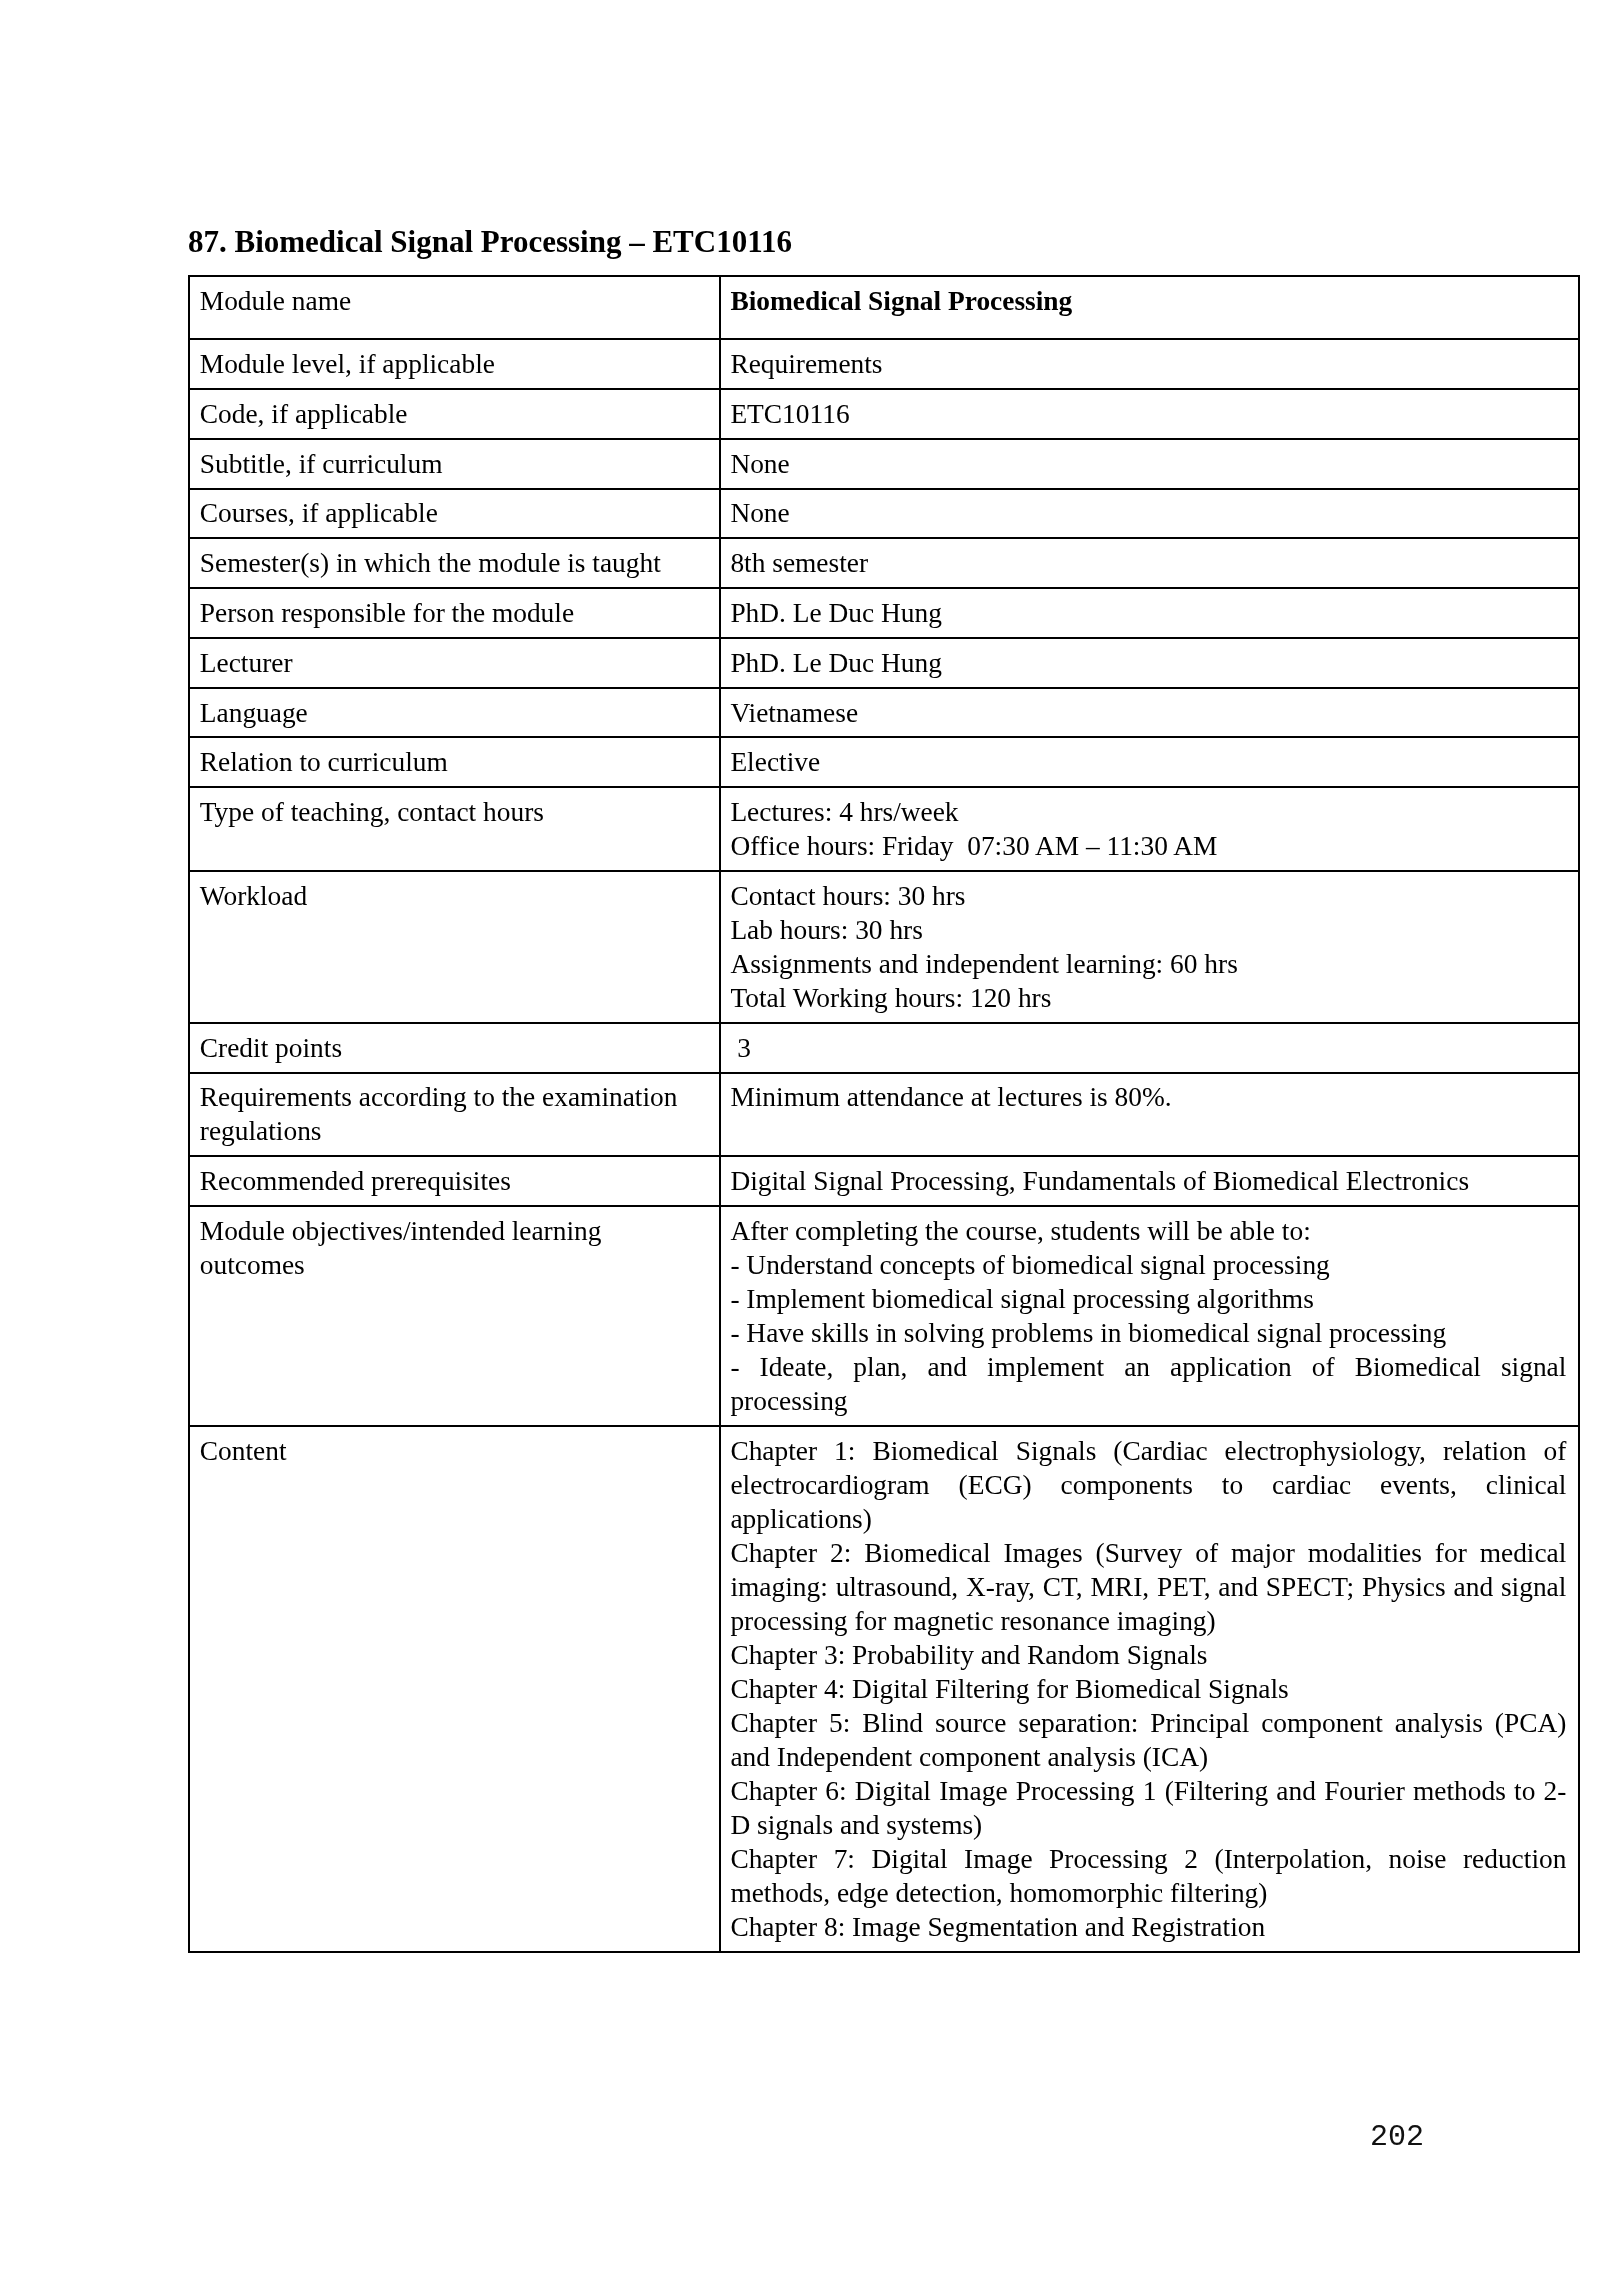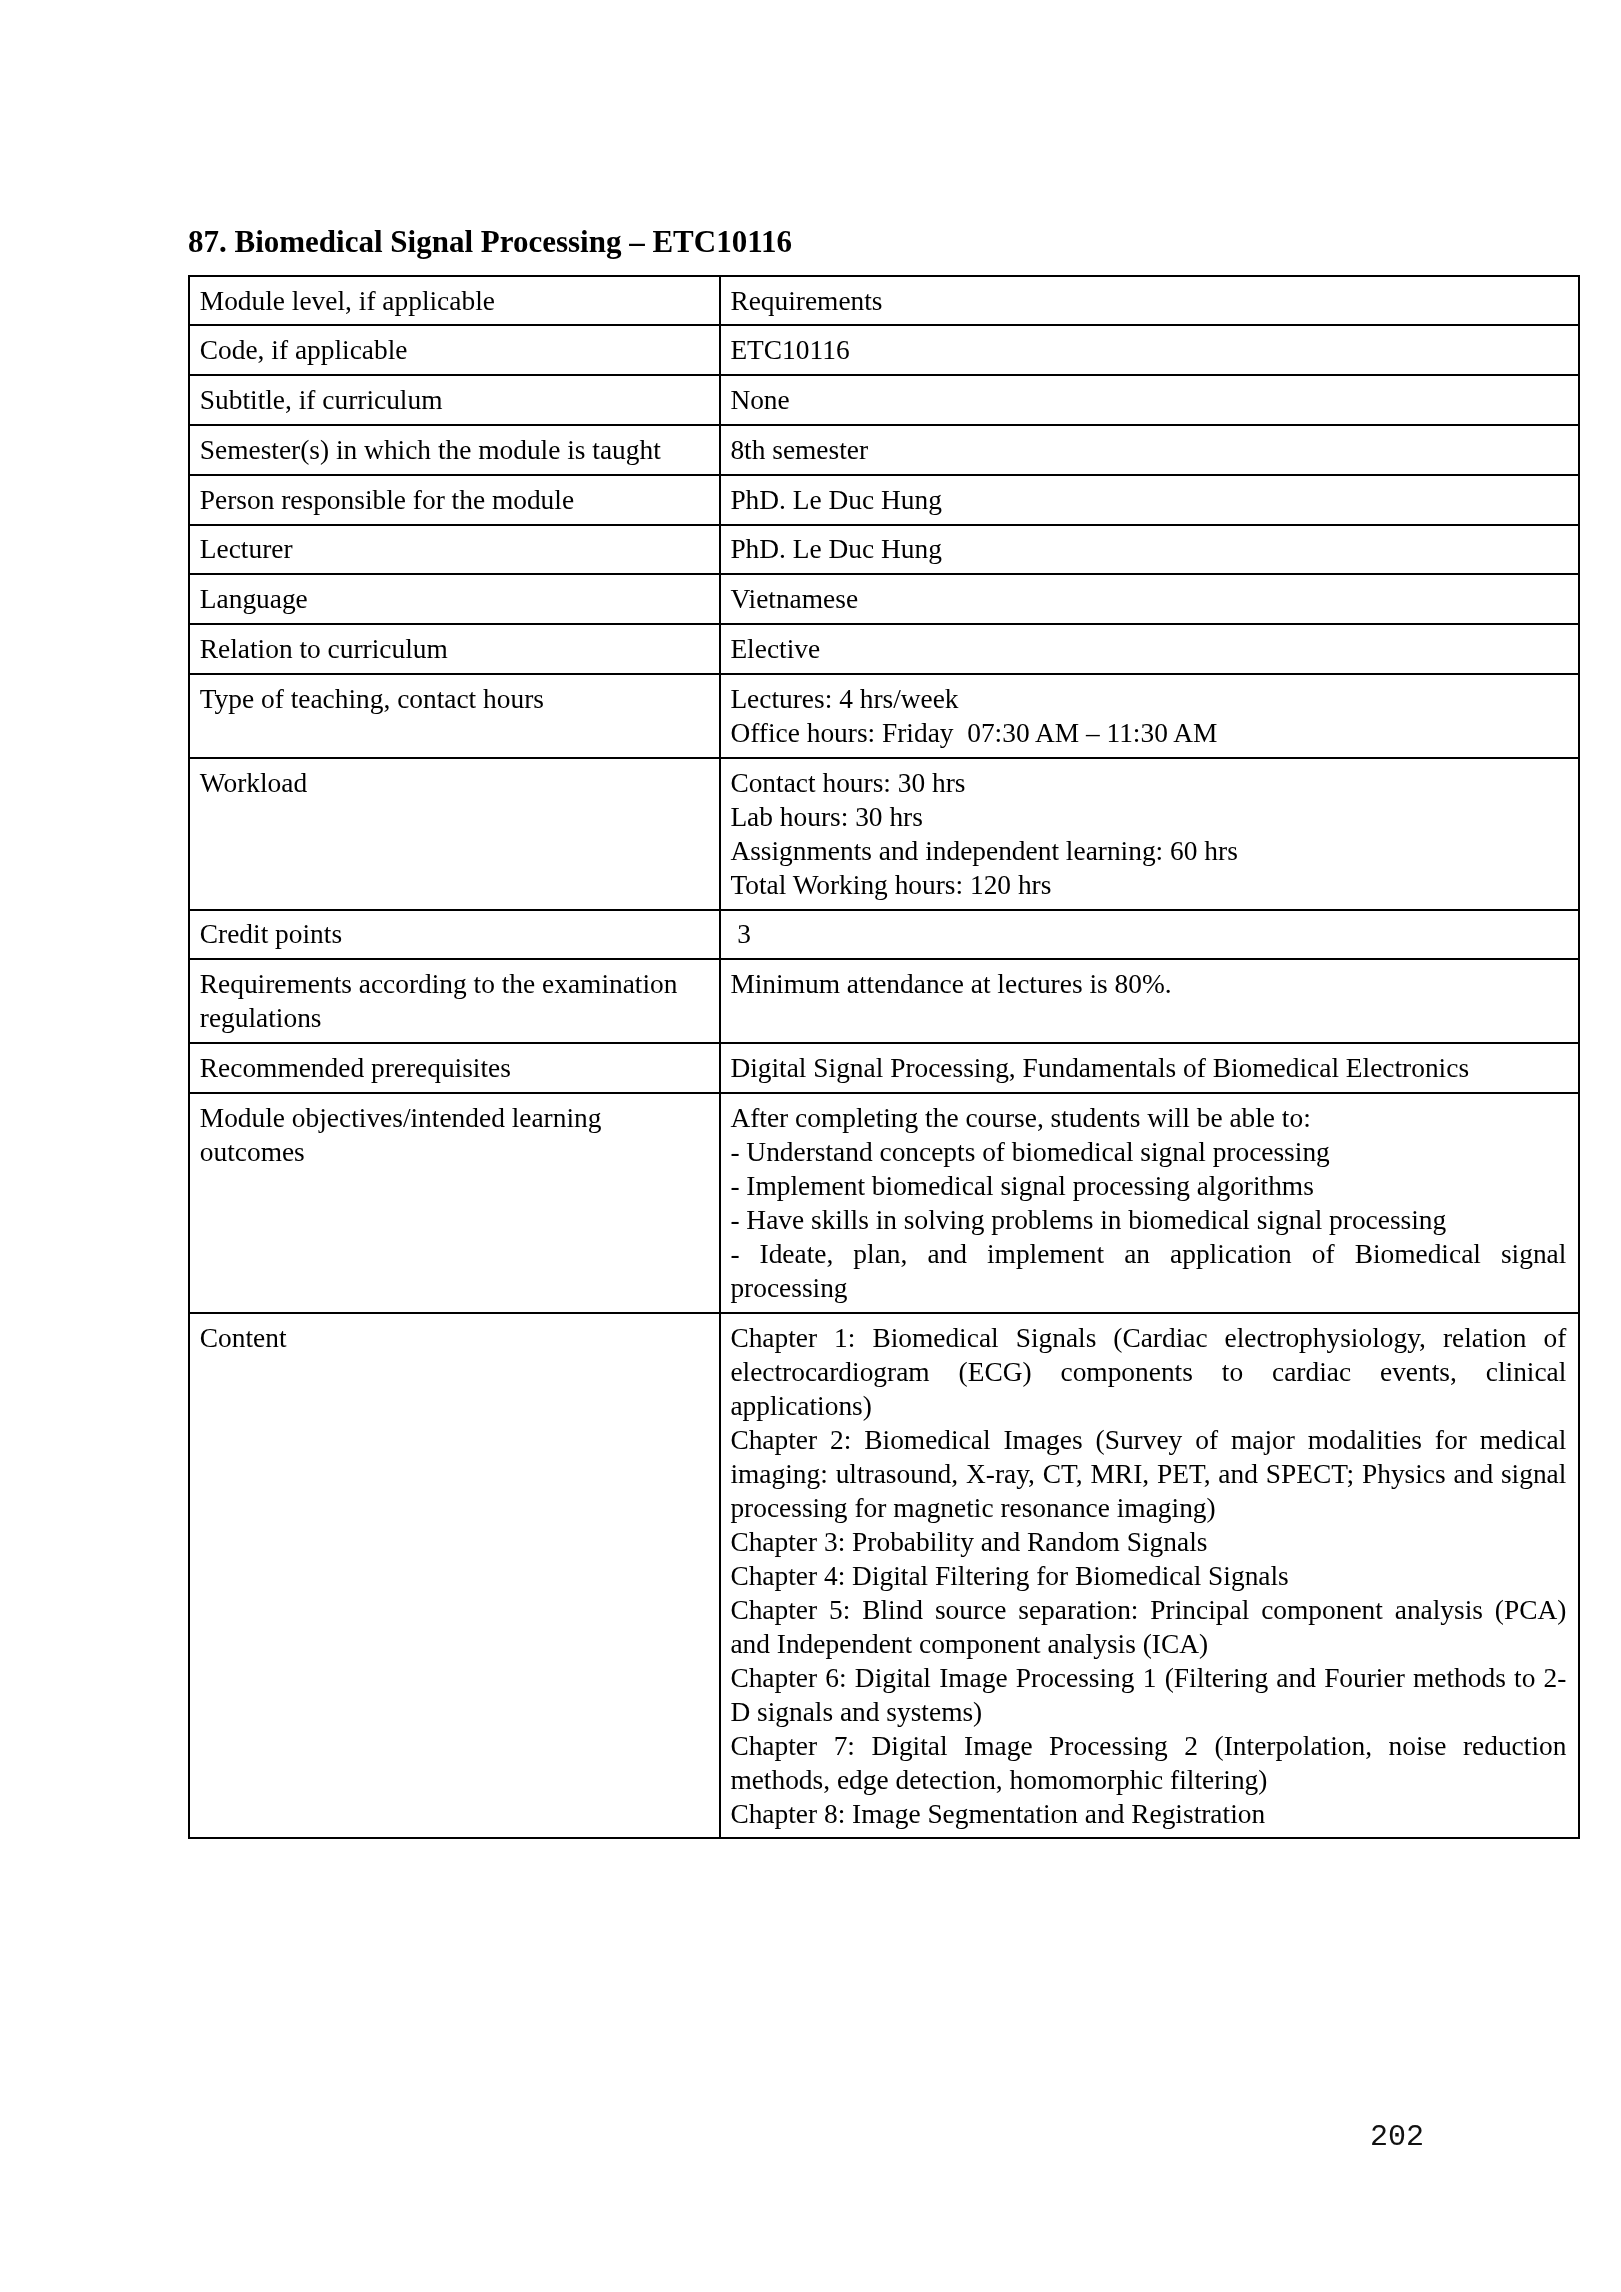--- a/index.html
+++ b/index.html
@@ -71,39 +71,55 @@
   }
 </style>
 </head>
 <body>
 
 <div class="page">
   <h1 class="doc-title">87. Biomedical Signal Processing – ETC10116</h1>
 
   <table class="spec">
     <tbody>
+        <tr class="tall">
+          <td class="label-cell">
+            <div class="para">Module name</div>
+          </td>
+          <td class="value-cell bold">
+            <div class="para">Biomedical Signal Processing</div>
+          </td>
+        </tr>
         <tr>
           <td class="label-cell">
             <div class="para">Module level, if applicable</div>
           </td>
           <td class="value-cell">
             <div class="para">Requirements</div>
           </td>
         </tr>
         <tr>
           <td class="label-cell">
             <div class="para">Code, if applicable</div>
           </td>
           <td class="value-cell">
             <div class="para">ETC10116</div>
           </td>
         </tr>
         <tr>
           <td class="label-cell">
             <div class="para">Subtitle, if curriculum</div>
+          </td>
+          <td class="value-cell">
+            <div class="para">None</div>
+          </td>
+        </tr>
+        <tr>
+          <td class="label-cell">
+            <div class="para">Courses, if applicable</div>
           </td>
           <td class="value-cell">
             <div class="para">None</div>
           </td>
         </tr>
         <tr>
           <td class="label-cell">
             <div class="para">Semester(s) in which the module is taught</div>
           </td>
           <td class="value-cell">

